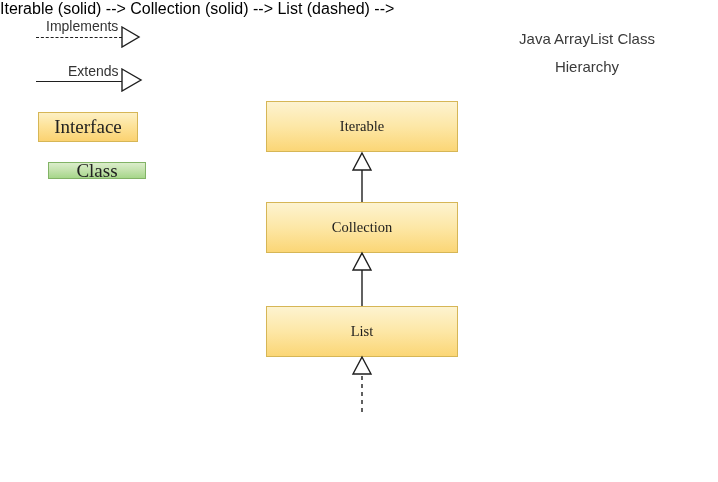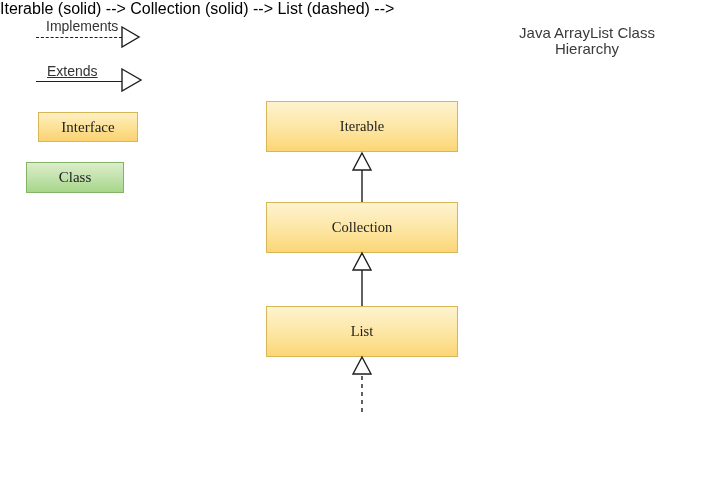--- a/index.html
+++ b/index.html
@@ -23,35 +23,35 @@
 
   
   .diagram-title {
     position: absolute;
     left: 487px;
     top: 25px;
     width: 200px;
     text-align: center;
     font-family: "Liberation Sans", sans-serif;
     font-size: 15px;
-    line-height: 16px;
+    line-height: 28px;
     color: #3a3a3a;
     white-space: pre-line;
   }
 
   
   .legend-label {
     position: absolute;
     font-family: "Liberation Sans", sans-serif;
     font-size: 14px;
     color: #333333;
     white-space: nowrap;
   }
   .legend-label.implements-label { left: 46px; top: 18px; }
-  .legend-label.extends-label    { left: 47px; top: 63px; text-decoration: underline; }
+  .legend-label.extends-label    { left: 68px; top: 63px; }
 
   .legend-line {
     position: absolute;
     left: 36px;
     height: 0;
     border-top-width: 1.4px;
     border-top-color: #1f1f1f;
   }
   .legend-line.dashed {
     top: 37px;
@@ -75,32 +75,32 @@
   .arrow-right.extends-head    { left: 121px; top: 68px; }
 
   
   .legend-box {
     position: absolute;
     box-sizing: border-box;
     display: flex;
     align-items: center;
     justify-content: center;
     font-family: "Liberation Serif", serif;
-    font-size: 15px;
+    font-size: 19px;
     color: #222222;
   }
   .legend-box.interface-swatch {
     left: 38px; top: 112px;
     width: 100px; height: 30px;
     background: linear-gradient(to bottom, #fdf0c4 0%, #fde39a 45%, #fbd271 100%);
     border: 1px solid #d6b656;
   }
   .legend-box.class-swatch {
-    left: 26px; top: 162px;
-    width: 98px; height: 31px;
+    left: 48px; top: 162px;
+    width: 98px; height: 17px;
     background: linear-gradient(to bottom, #dbedcb 0%, #c5e3af 45%, #a6d68a 100%);
     border: 1px solid #82b366;
   }
 
   
   .node {
     position: absolute;
     box-sizing: border-box;
     left: 266px;
     width: 192px;

